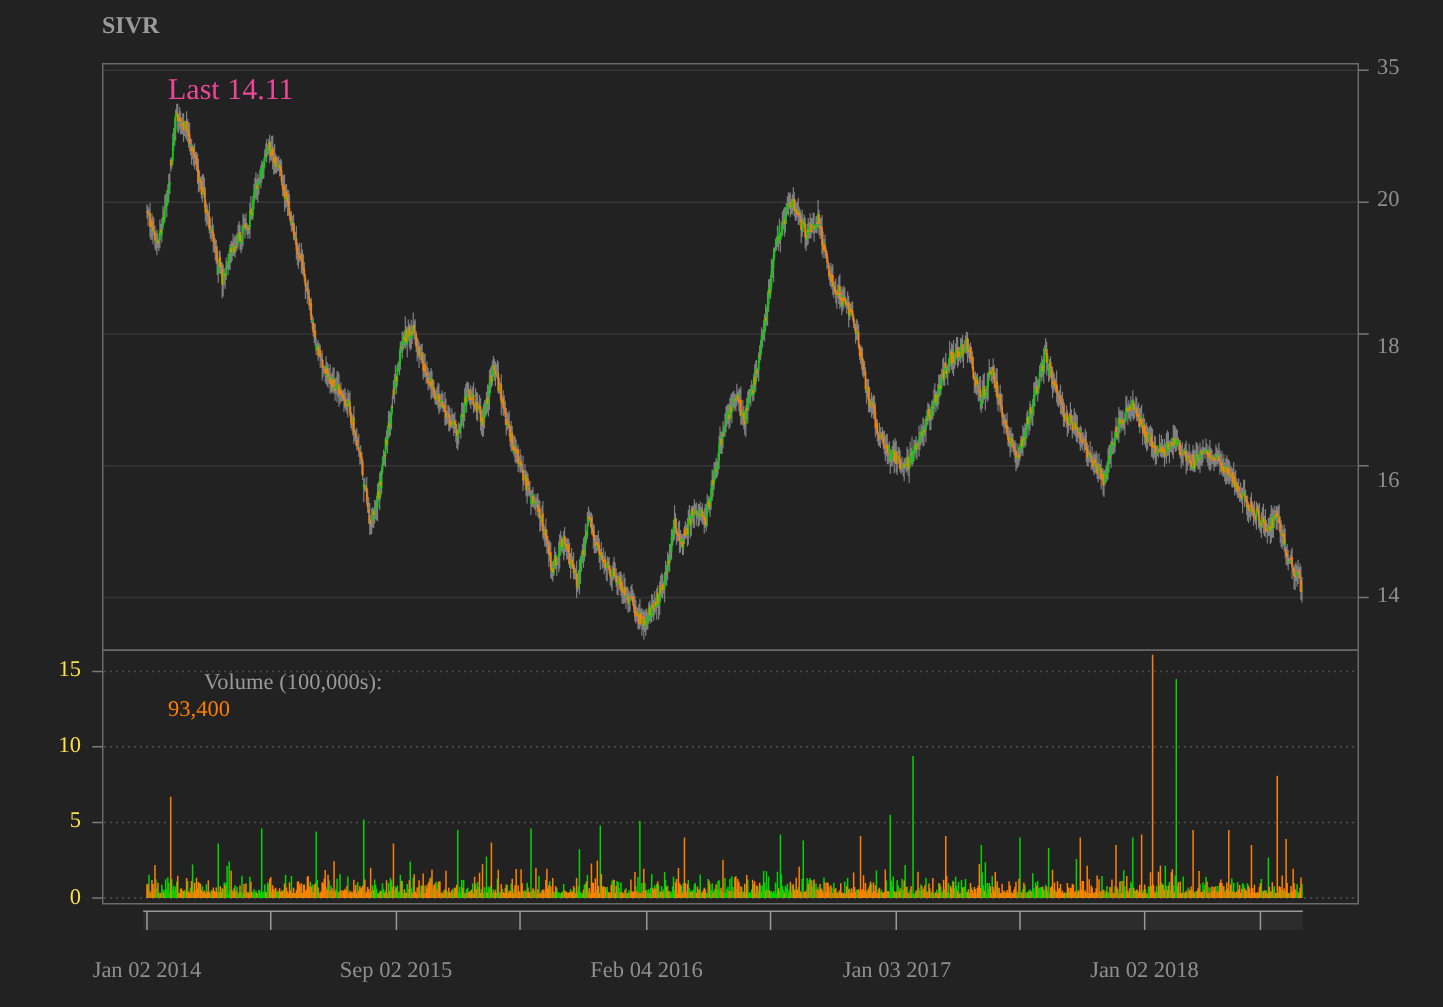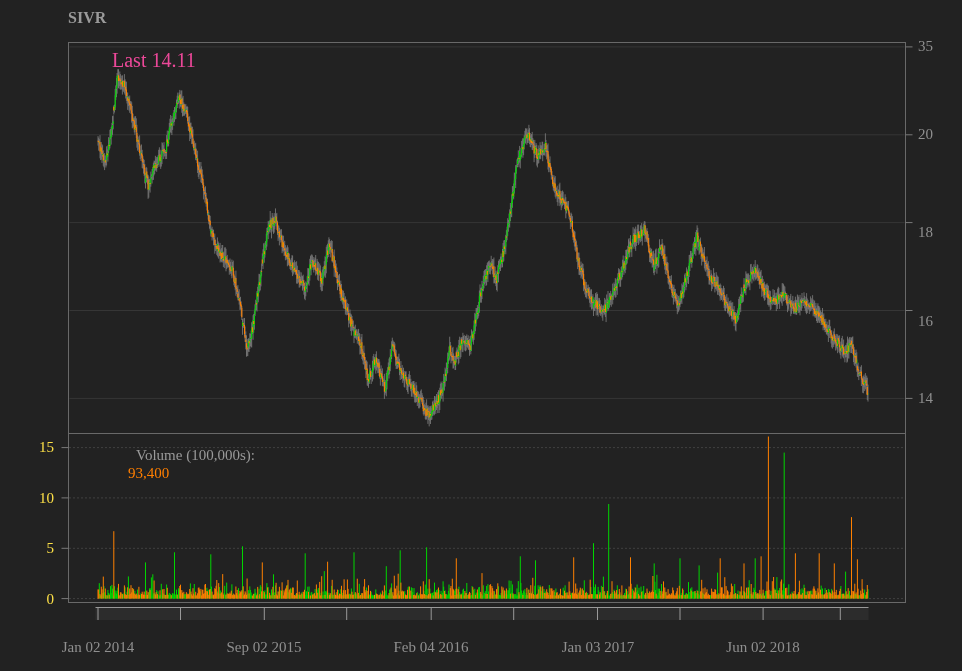--- a/index.html
+++ b/index.html
@@ -13,21 +13,21 @@
   .date-range{
     position:absolute;right:56px;top:9px;font-size:15px;font-weight:bold;color:#aeaec4;
   }
   .last-price{
     position:absolute;left:112px;top:49px;font-size:20px;color:#ec4899;
   }
   .volume-label{
     position:absolute;left:112px;top:447px;font-size:15px;color:#9a9a9a;margin-left:24px;
   }
   .volume-value{
-    position:absolute;left:112px;top:465px;font-size:15px;color:#ff7f00;margin-left:16px;
+    position:absolute;left:112px;top:465px;font-size:15px;color:#ff7f00;
   }
   .ytick{
     position:absolute;left:918px;transform:translateY(-50%);
     font-size:15px;color:#8f8f8f;
   }
   .vtick{
     position:absolute;width:40px;left:14px;text-align:right;transform:translateY(-50%);
     font-size:15px;color:#fde047;
   }
   .xtick{
@@ -69,14 +69,14 @@
 
   <div class="vtick" style="top:447px">15</div>
   <div class="vtick" style="top:498px">10</div>
   <div class="vtick" style="top:548px">5</div>
   <div class="vtick" style="top:599px">0</div>
 
   <div class="xtick" style="left:98px">Jan 02 2014</div>
   <div class="xtick" style="left:264px">Sep 02 2015</div>
   <div class="xtick" style="left:431px">Feb 04 2016</div>
   <div class="xtick" style="left:598px">Jan 03 2017</div>
-  <div class="xtick" style="left:763px">Jun 02 2018</div>
+  <div class="xtick" style="left:763px">Jan 02 2018</div>
 </div>
 
 </body></html>

